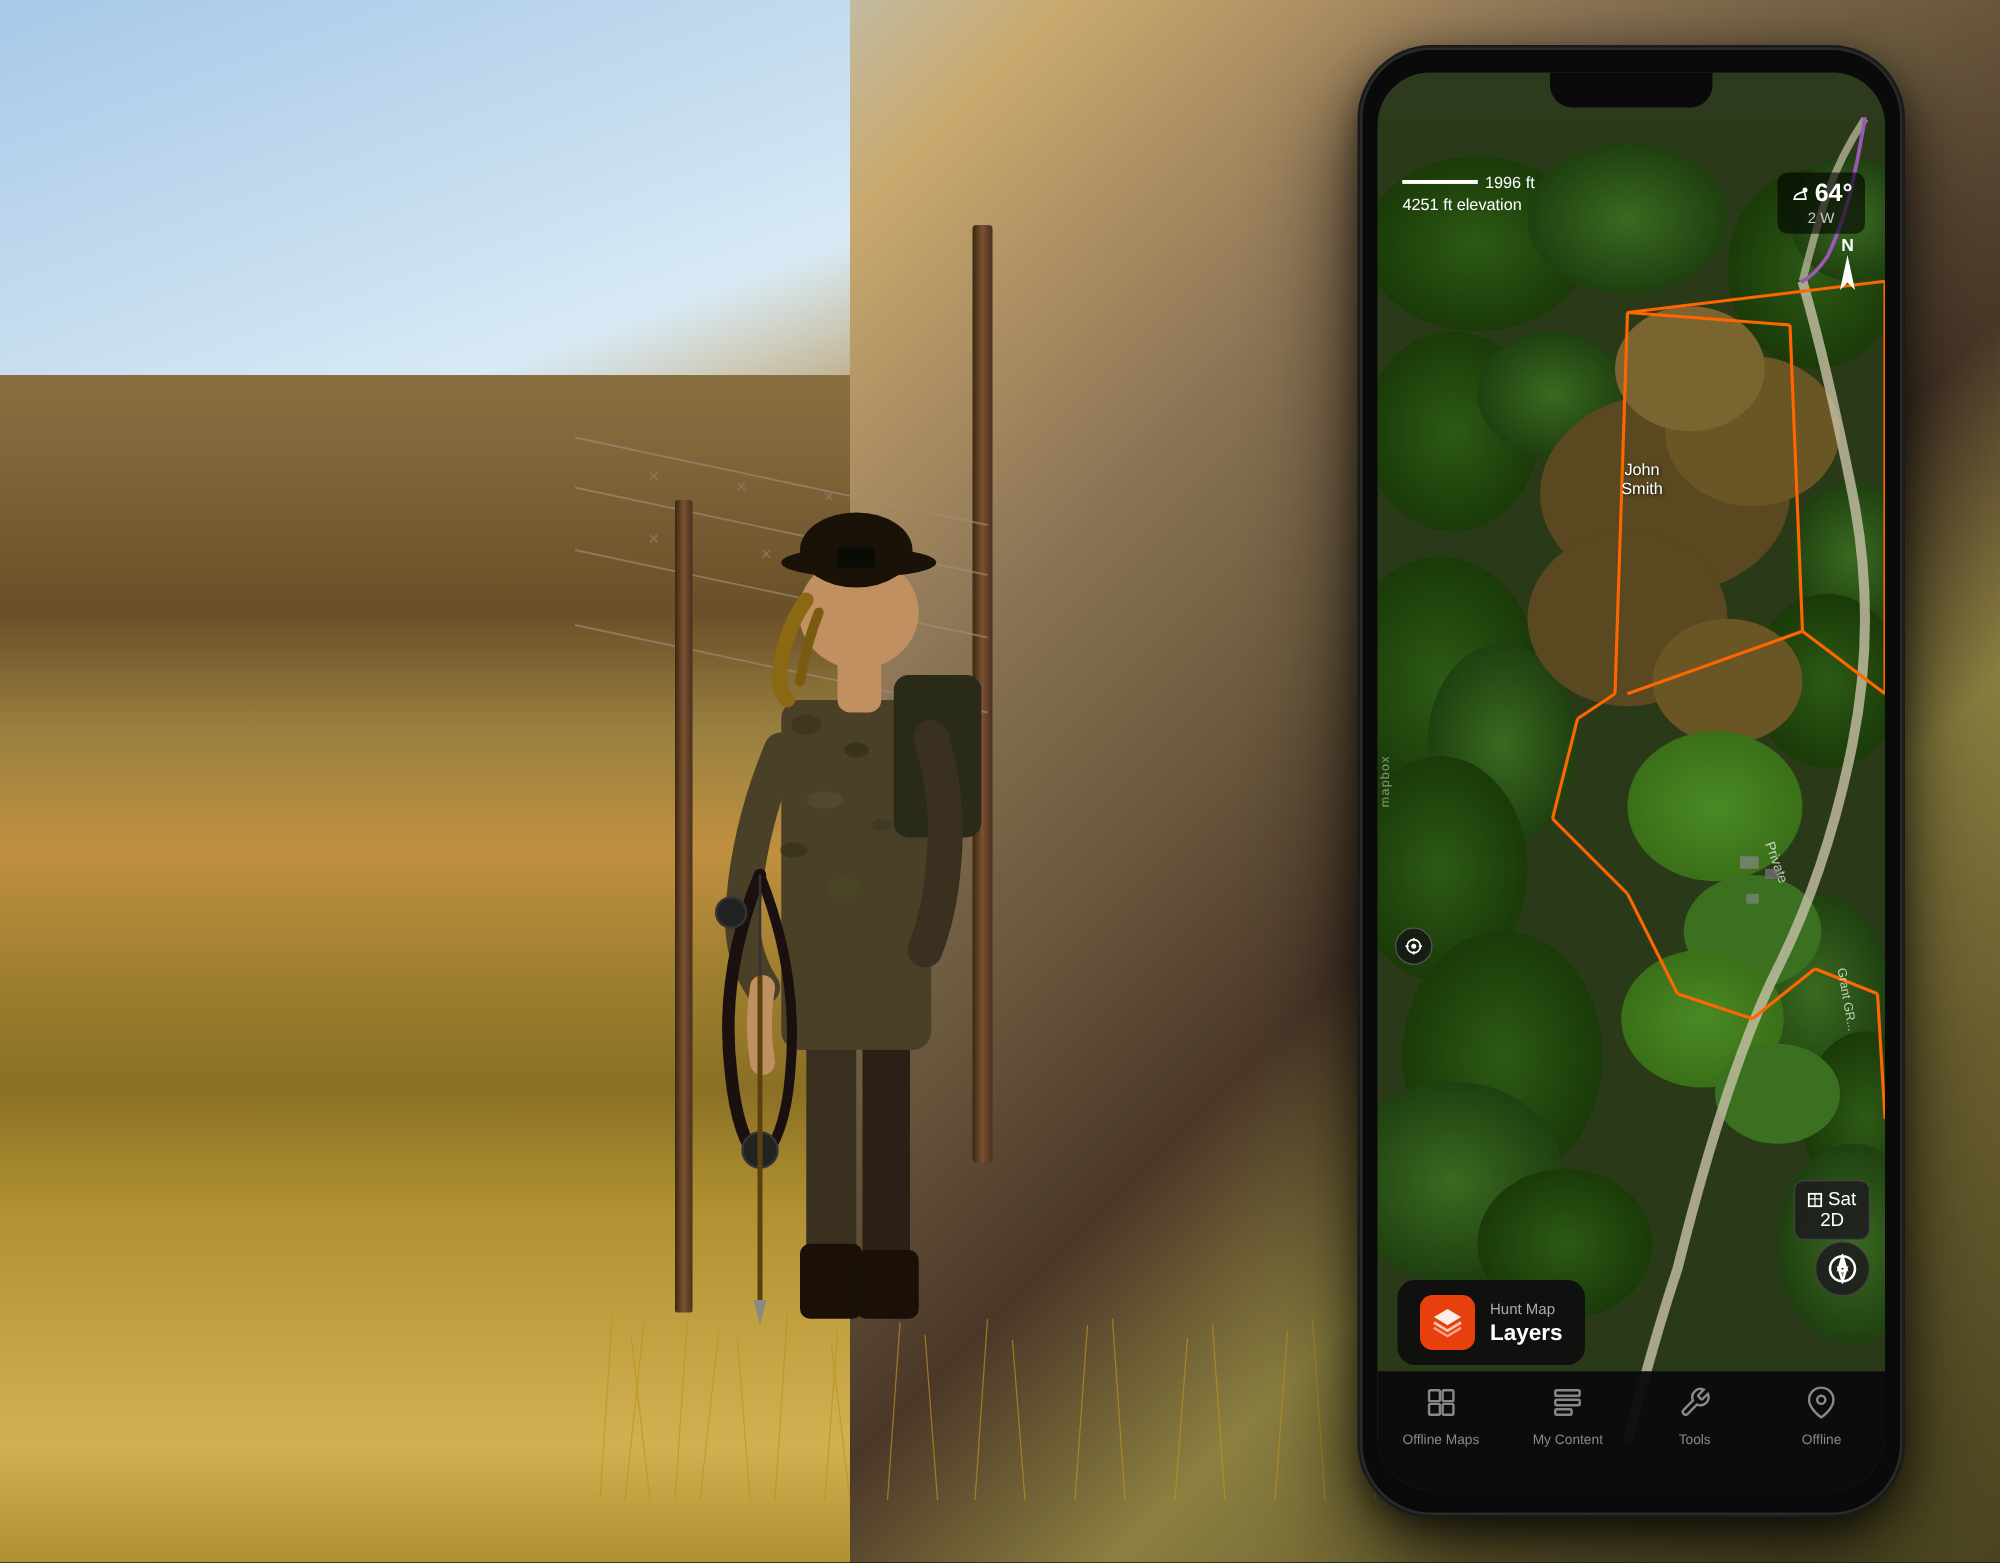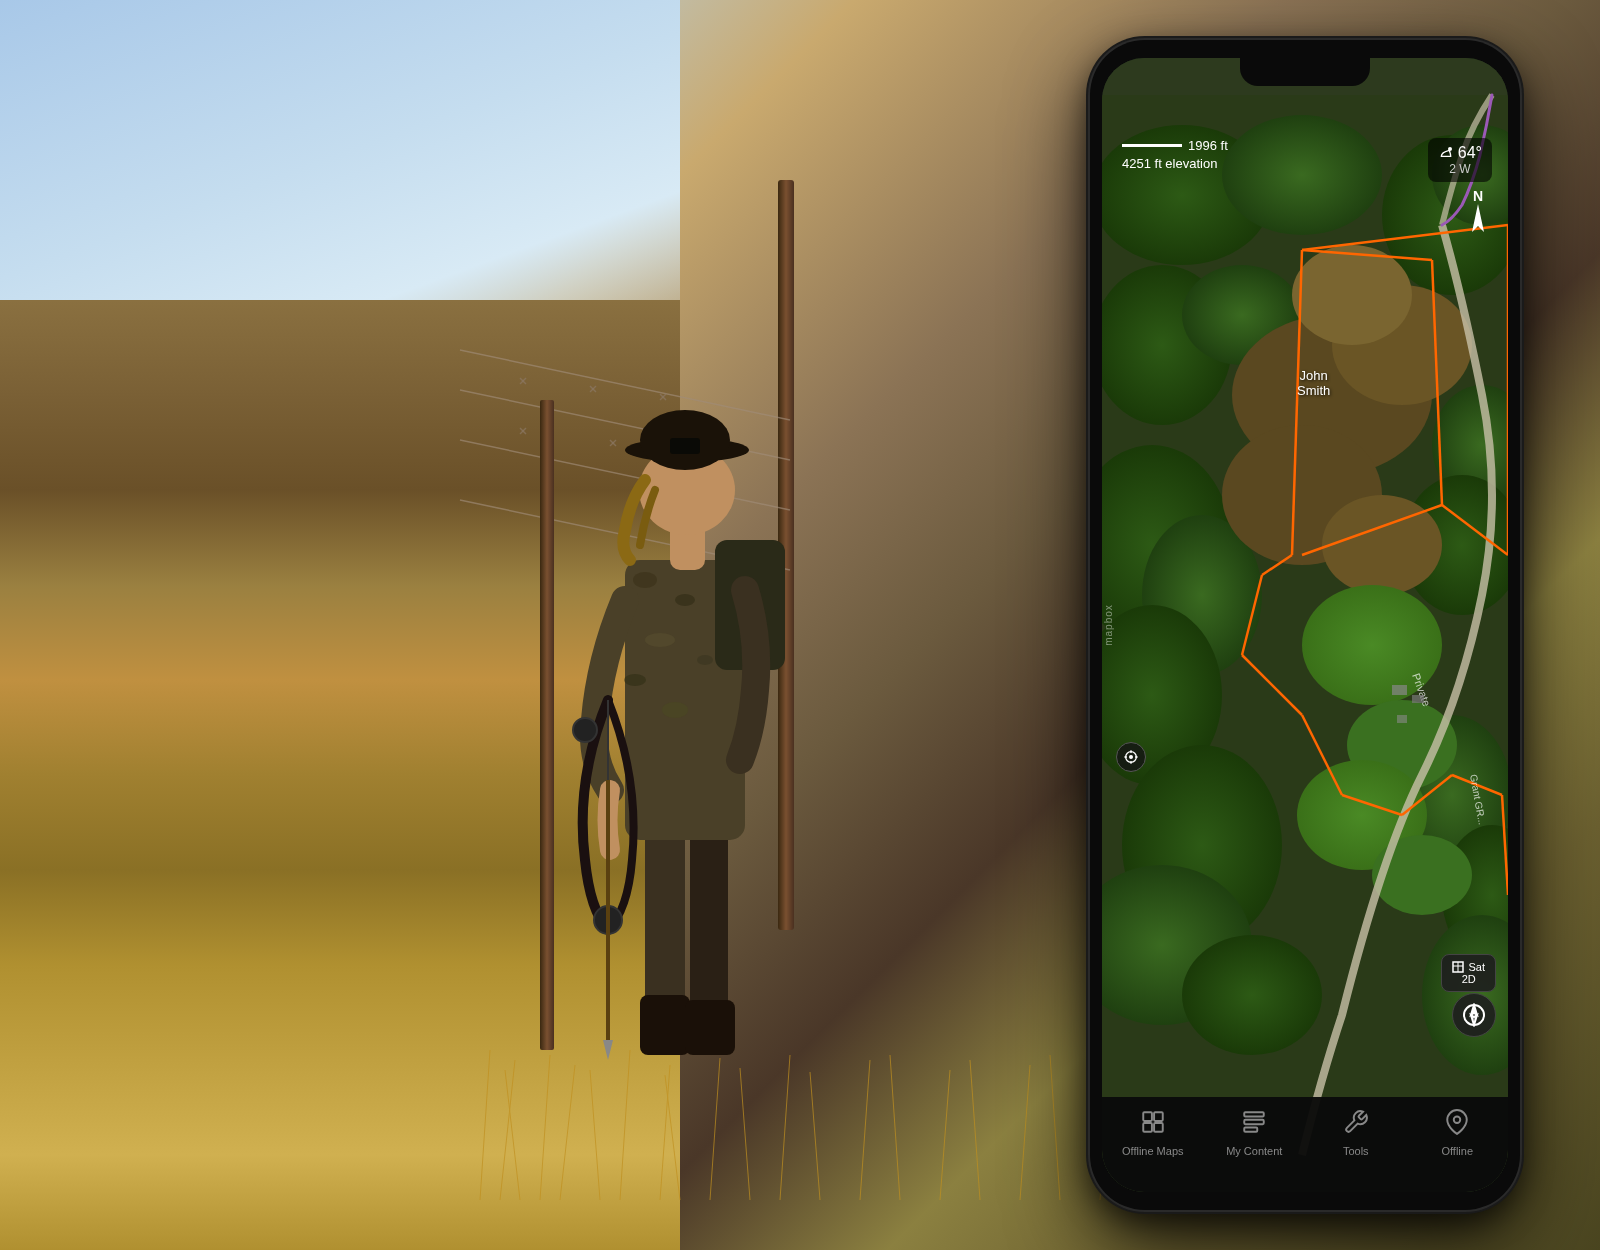--- a/index.html
+++ b/index.html
@@ -207,21 +207,21 @@
 
     
     .map-type-btn {
       position: absolute;
       bottom: 200px;
       right: 12px;
       background: rgba(30,30,30,0.9);
       border-radius: 8px;
       padding: 6px 10px;
       color: white;
-      font-size: 11px;
+      font-size: 15px;
       z-index: 40;
       text-align: center;
       border: 1px solid #444;
     }
 
     
     .layers-circle-btn {
       position: absolute;
       bottom: 160px;
       right: 12px;
@@ -590,21 +590,21 @@
           <polygon points="10,0 4,28 10,22 16,28" fill="white"></polygon>
         </svg>
       </div>
 
       <div class="weather-widget">
         <div style="display:flex;align-items:center;gap:4px;">
           <svg width="16" height="16" viewBox="0 0 24 24" fill="none" stroke="white" stroke-width="2">
             <path d="M17 8C8 10 5 14 5 17H19C19 14 17 8 17 8Z"></path>
             <circle cx="18" cy="6" r="3" fill="white" stroke="none"></circle>
           </svg>
-          <span style="font-size:16px;font-weight:400;">64°</span>
+          <span style="font-size:20px;font-weight:700;">64°</span>
         </div>
         <div style="font-size:12px;color:#ccc;">2 W</div>
       </div>
 
       <div class="map-label" style="top:310px;left:195px;">John<br>Smith</div>
 
       <div class="map-type-btn">
         <div style="display:flex;align-items:center;gap:4px;">
           <svg width="12" height="12" viewBox="0 0 12 12" fill="none">
             <rect x="1" y="1" width="10" height="10" stroke="white" stroke-width="1.5" fill="none"></rect>
@@ -630,20 +630,33 @@
         <svg width="16" height="16" viewBox="0 0 24 24" fill="none" stroke="white" stroke-width="2">
           <circle cx="12" cy="12" r="8"></circle>
           <circle cx="12" cy="12" r="2" fill="white"></circle>
           <line x1="12" y1="2" x2="12" y2="6"></line>
           <line x1="12" y1="18" x2="12" y2="22"></line>
           <line x1="2" y1="12" x2="6" y2="12"></line>
           <line x1="18" y1="12" x2="22" y2="12"></line>
         </svg>
       </div>
 
+      <div class="hunt-layers-btn">
+        <div class="layers-icon-box">
+          <svg width="26" height="26" viewBox="0 0 24 24" fill="none">
+            <path d="M12 2L22 8L12 14L2 8L12 2Z" fill="white" opacity="0.9"></path>
+            <path d="M2 12L12 18L22 12" stroke="white" stroke-width="2" fill="none" opacity="0.7"></path>
+            <path d="M2 16L12 22L22 16" stroke="white" stroke-width="2" fill="none" opacity="0.5"></path>
+          </svg>
+        </div>
+        <div class="layers-text">
+          <div class="layers-text-top">Hunt Map</div>
+          <div class="layers-text-bottom">Layers</div>
+        </div>
+      </div>
 
       <div class="bottom-nav">
         <div class="nav-item">
           <div class="nav-item-icon">
             <svg width="26" height="26" viewBox="0 0 24 24" fill="none" stroke="#888" stroke-width="1.8">
               <rect x="3" y="3" width="8" height="8" rx="1"></rect>
               <rect x="13" y="3" width="8" height="8" rx="1"></rect>
               <rect x="3" y="13" width="8" height="8" rx="1"></rect>
               <rect x="13" y="13" width="8" height="8" rx="1"></rect>
             </svg>

